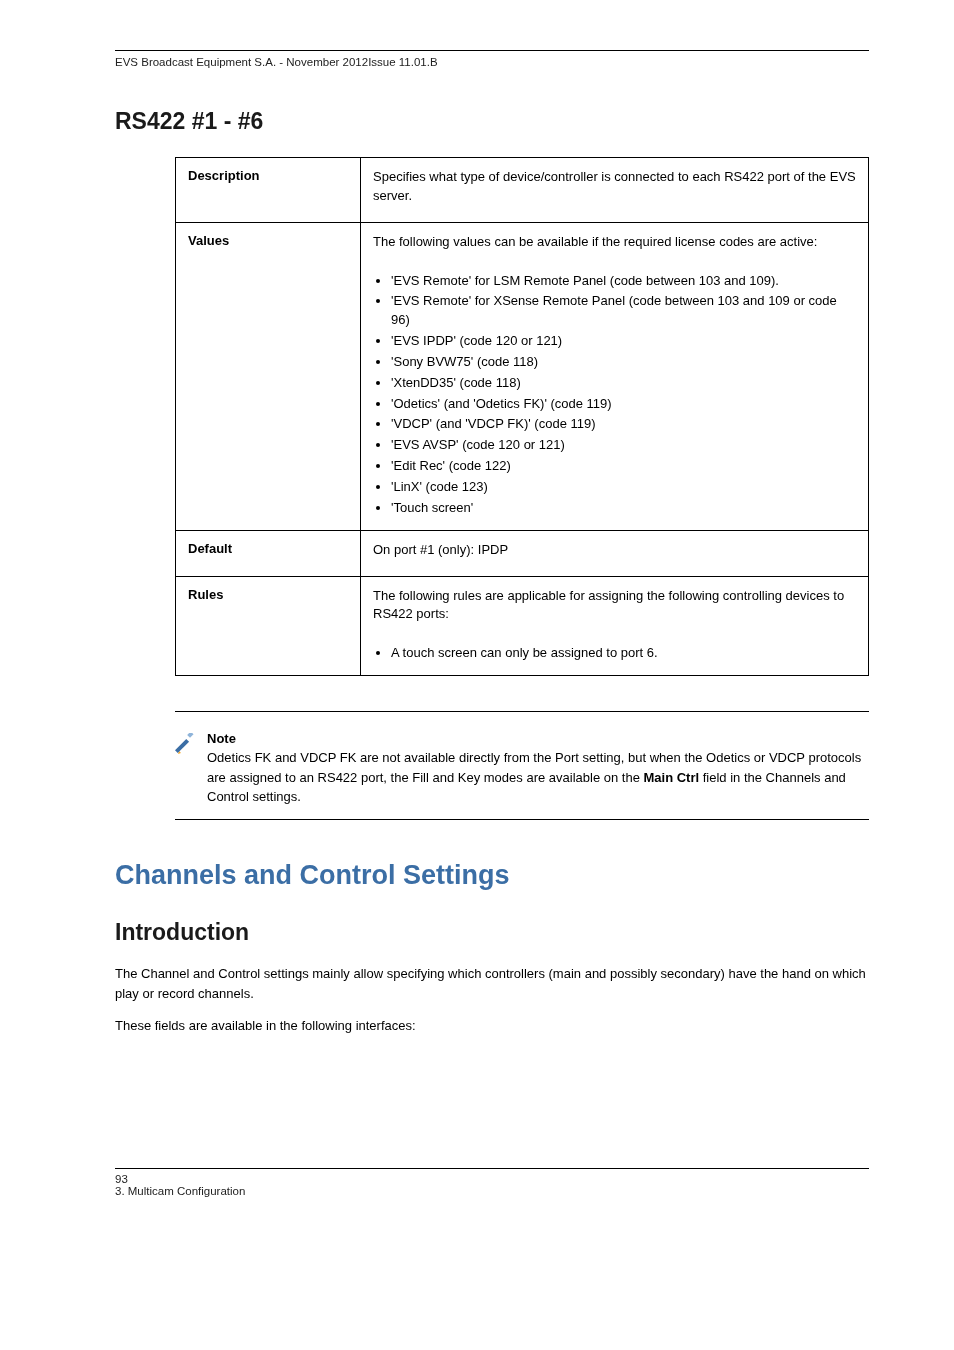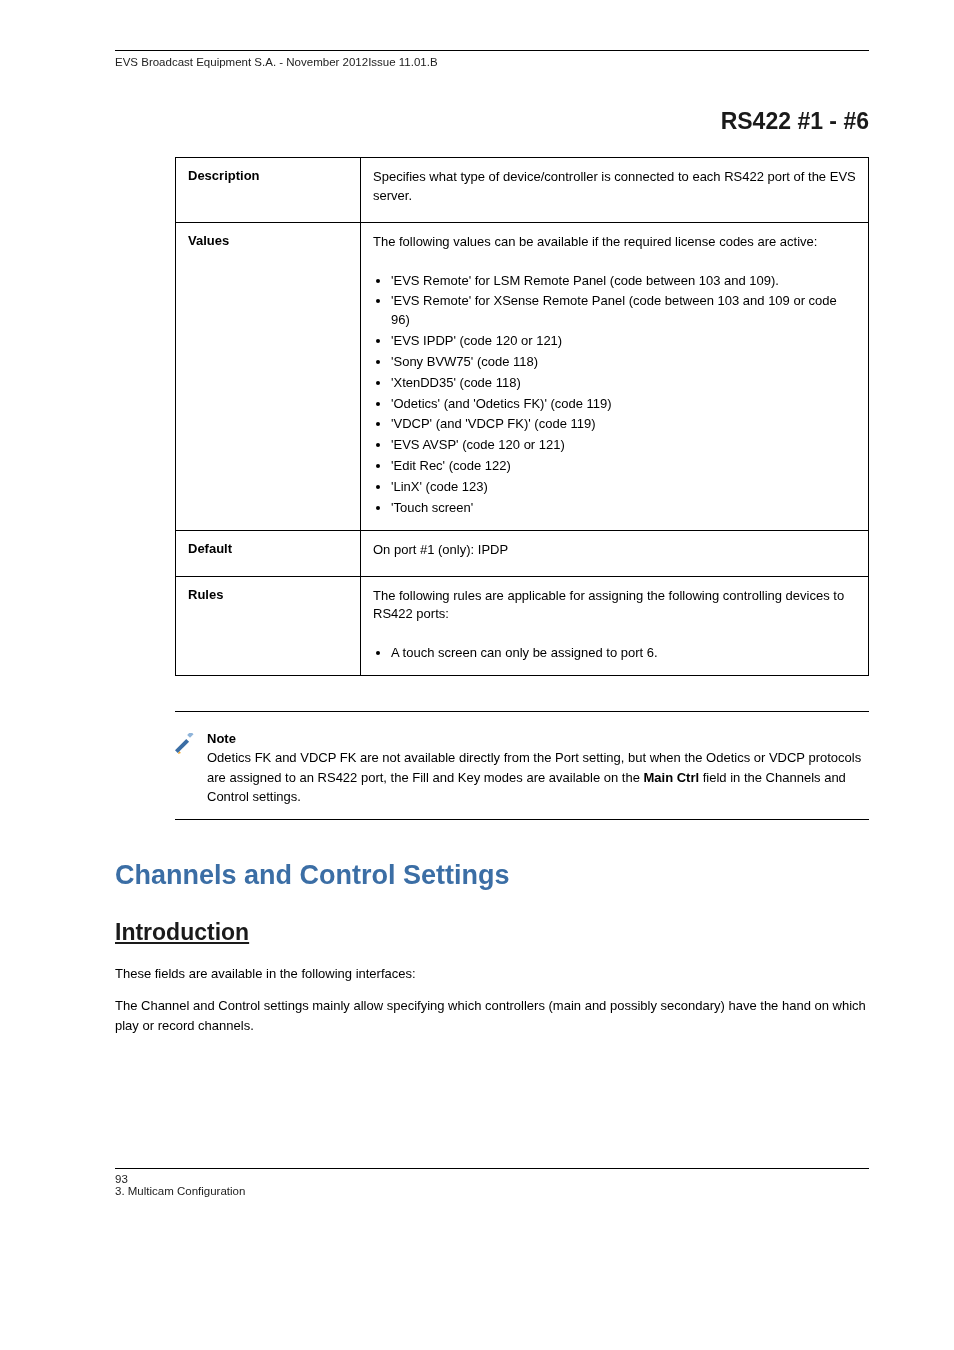--- a/index.html
+++ b/index.html
@@ -25,21 +25,20 @@
     justify-content: flex-start;
     font-size: 11.5px;
     color: #222;
     margin-bottom: 40px;
   }
   h2.section-title {
     font-size: 23px;
     font-weight: bold;
     color: #1a1a1a;
     margin: 35px 0 22px 0;
-    text-align: right;
   }
   table.spec-table {
     border-collapse: collapse;
     width: 100%;
     margin-left: 60px;
     width: calc(100% - 60px);
     font-size: 13px;
   }
   table.spec-table td {
     border: 1px solid #000;
@@ -90,21 +89,20 @@
     font-size: 27px;
     font-weight: bold;
     color: #3b6ea5;
     margin: 40px 0 28px 0;
   }
   h2.sub-title {
     font-size: 23px;
     font-weight: bold;
     color: #1a1a1a;
     margin: 0 0 18px 0;
-    text-decoration: underline;
   }
   .body-text {
     font-size: 13px;
     line-height: 1.55;
     margin: 0 0 12px 0;
   }
   .body-list {
     font-size: 13px;
     line-height: 1.55;
     margin: 2px 0 10px 0;
@@ -205,22 +203,22 @@
           <span>Odetics FK and VDCP FK are not available directly from the Port setting, but when the Odetics or VDCP protocols are assigned to an RS422 port, the Fill and Key modes are available on the </span><b>Main Ctrl</b><span> field in the Channels and Control settings.</span>
         </p>
       </div>
     </div>
   </div>
 
   <h1 class="h1-title">Channels and Control Settings</h1>
 
   <h2 class="sub-title">Introduction</h2>
 
+  <p class="body-text">The Channel and Control settings mainly allow specifying which controllers (main and possibly secondary) have the hand on which play or record channels.</p>
   <p class="body-text">These fields are available in the following interfaces:</p>
-  <p class="body-text">The Channel and Control settings mainly allow specifying which controllers (main and possibly secondary) have the hand on which play or record channels.</p>
 
   <div style="height:60px"></div>
   <div class="footer-line"></div>
   <div class="footer-row">
     <span>93</span>
     <span>3. Multicam Configuration</span>
   </div>
 </div>
 
 </body></html>

